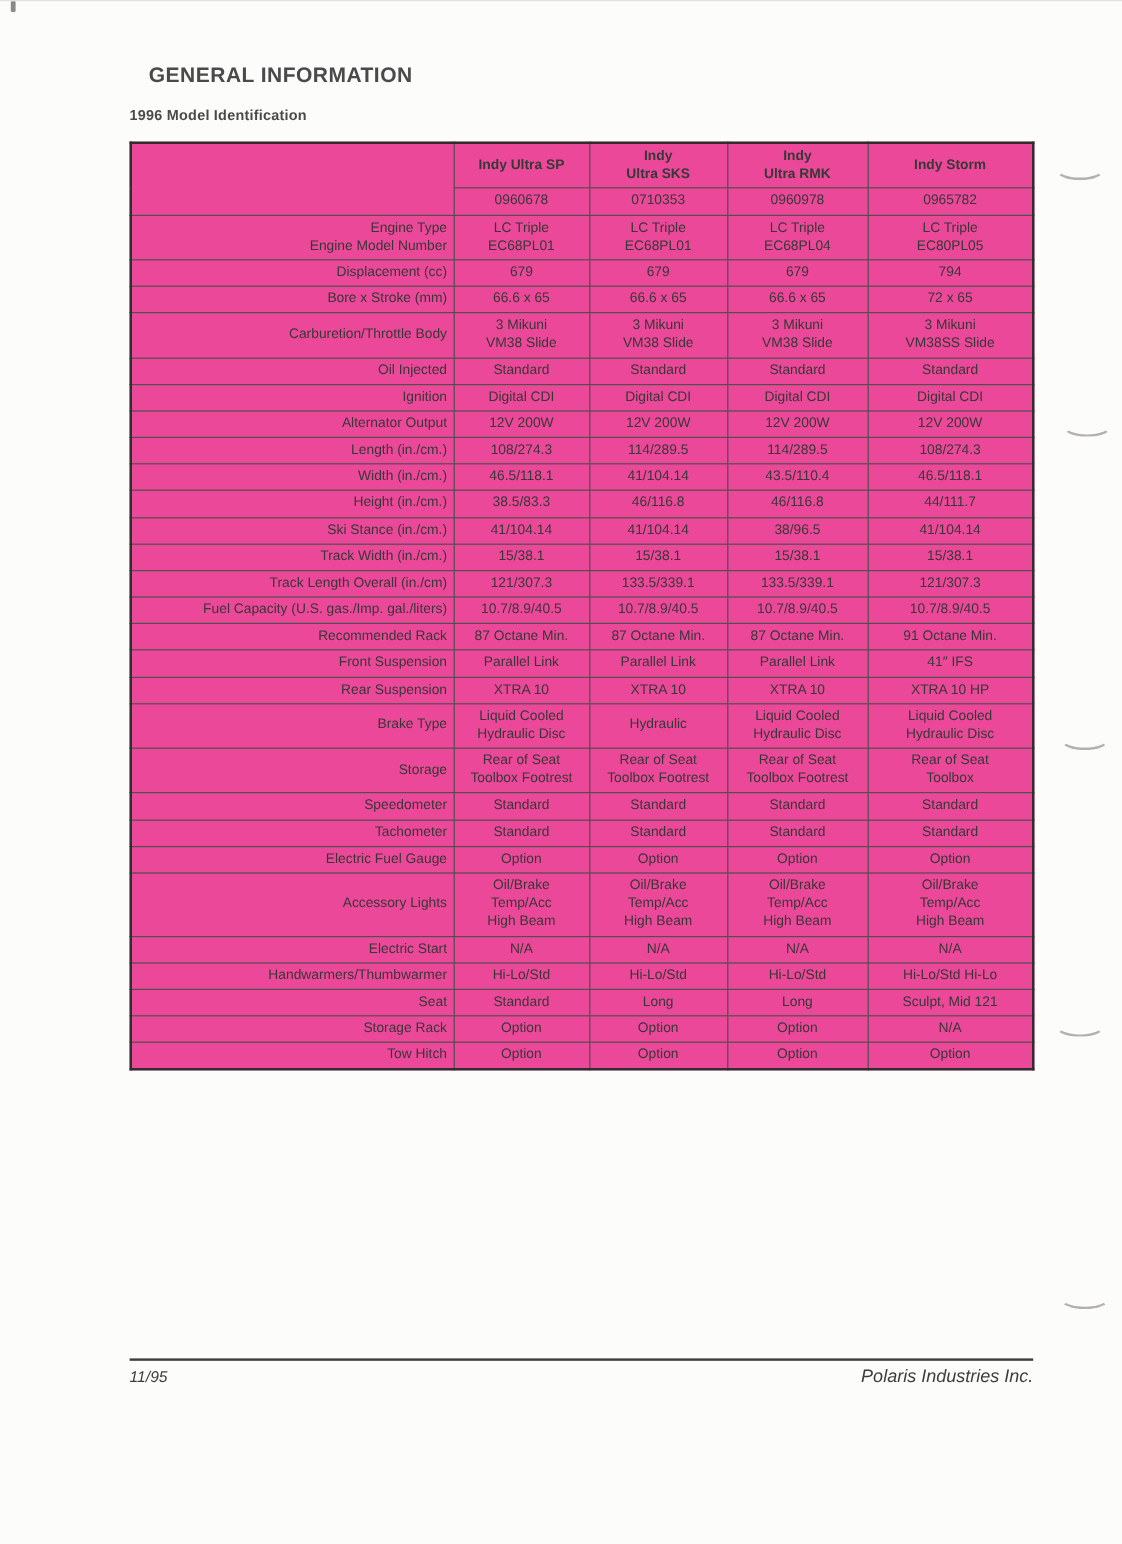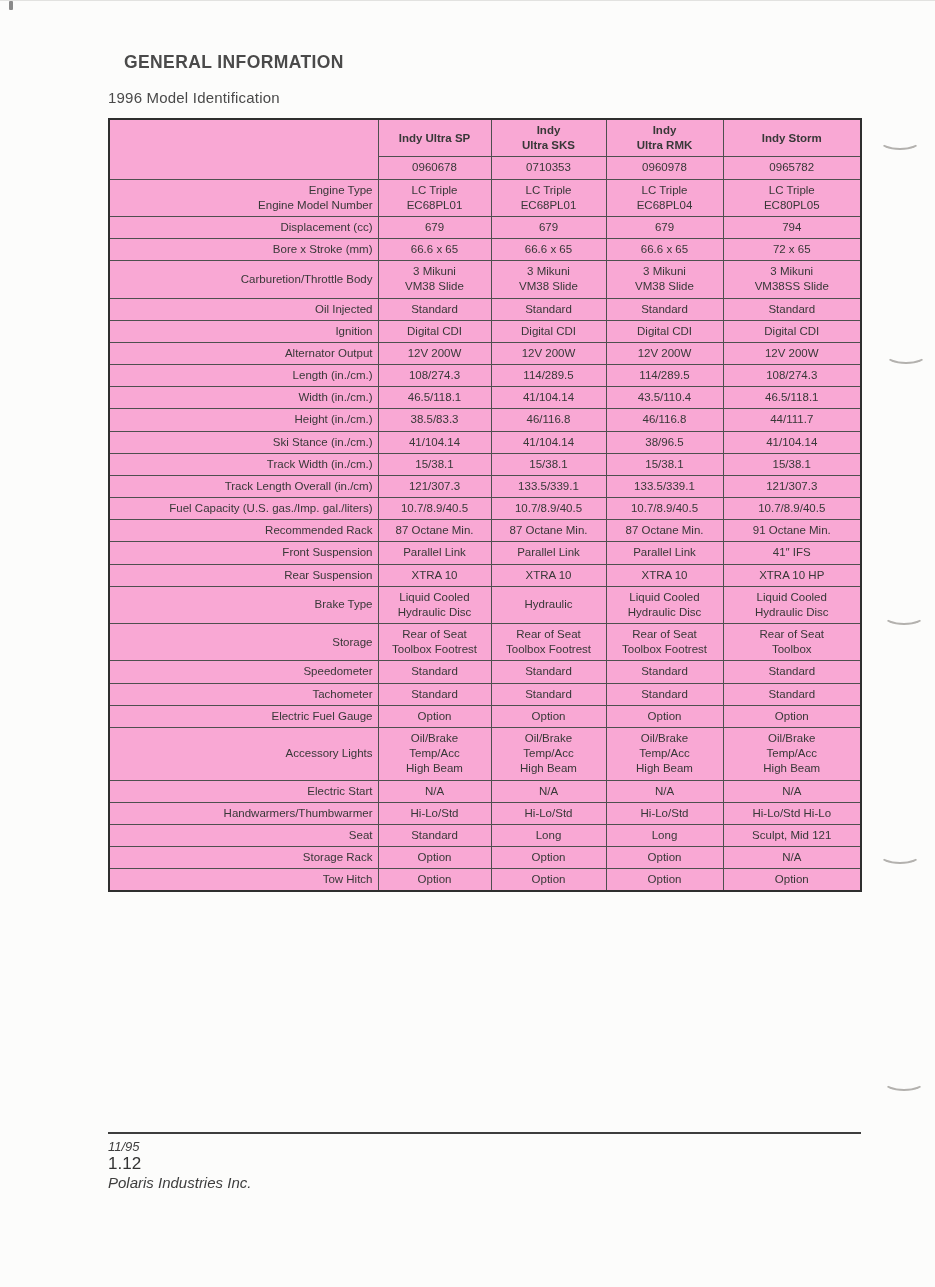--- a/index.html
+++ b/index.html
@@ -14,26 +14,26 @@
     content:"";position:absolute;top:0;left:0;width:935px;height:1px;background:#e2e2e0;
   }
   .scan-mark{
     position:absolute;left:9px;top:1px;width:4px;height:9px;background:#8a8a8a;border-radius:1px;
   }
   .page-header{position:absolute;left:108px;top:36px;}
   .page-title{
     font-size:17.5px;font-weight:bold;color:#4a4a4a;letter-spacing:.4px;margin:16px;
   }
   .page-subtitle{
-    font-size:15px;font-weight:normal;color:#4a4a4a;letter-spacing:.2px;margin:2px 0 0 0;
+    font-size:12px;font-weight:bold;color:#4a4a4a;letter-spacing:.2px;margin:2px 0 0 0;
   }
   table.spec{
     position:absolute;left:108px;top:118px;width:752px;
     border-collapse:collapse;table-layout:fixed;
-    background:#f9a8d4;
+    background:#ec4899;
   }
   table.spec td,table.spec th{
     border:1px solid #4f4f4f;
     font-size:11.5px;line-height:1.32;
     padding:3px 5px;
     color:#383838;
     white-space:pre-line;
     overflow:hidden;
   }
   table.spec{border:2px solid #2e2e2e;}
@@ -44,21 +44,21 @@
   td.model-num{
     text-align:center;border-bottom:2px solid #333;
   }
   td.corner{border-bottom:2px solid #333;}
   td.label-cell{text-align:right;padding-left:8px;vertical-align:middle;}
   td.value-cell{text-align:center;vertical-align:middle;}
   .footer{
     position:absolute;left:108px;top:1132px;width:753px;
     border-top:2px solid #3d3d3d;
     padding-top:5px;
-    display:flex;align-items:baseline;flex-direction:column;
+    display:flex;align-items:baseline;
   }
   .footer .f-left{flex:1;font-style:italic;font-size:13px;color:#3d3d3d;}
   .footer .f-center{flex:1;text-align:center;font-size:17px;color:#333;}
   .footer .f-right{flex:1;text-align:right;font-style:italic;font-size:15px;color:#3d3d3d;}
   .curl{
     position:absolute;width:38px;height:15px;
     border:2px solid transparent;
     border-bottom:2px solid #b3b1ae;
     border-radius:50%;
   }
@@ -317,21 +317,20 @@
         <td class="value-cell">Option</td>
         <td class="value-cell">Option</td>
         <td class="value-cell">Option</td>
         <td class="value-cell">Option</td>
       </tr>
     </tbody>
 </table>
 
 <div class="footer">
   <span class="f-left">11/95</span>
-  <span class="f-center">1.12</span>
   <span class="f-right">Polaris Industries Inc.</span>
 </div>
 
 <div class="curl" style="left:879px;top:131px;"></div>
 <div class="curl" style="left:885px;top:345px;"></div>
 <div class="curl" style="left:883px;top:606px;"></div>
 <div class="curl" style="left:879px;top:845px;"></div>
 <div class="curl" style="left:883px;top:1072px;"></div>
 
 </body></html>

